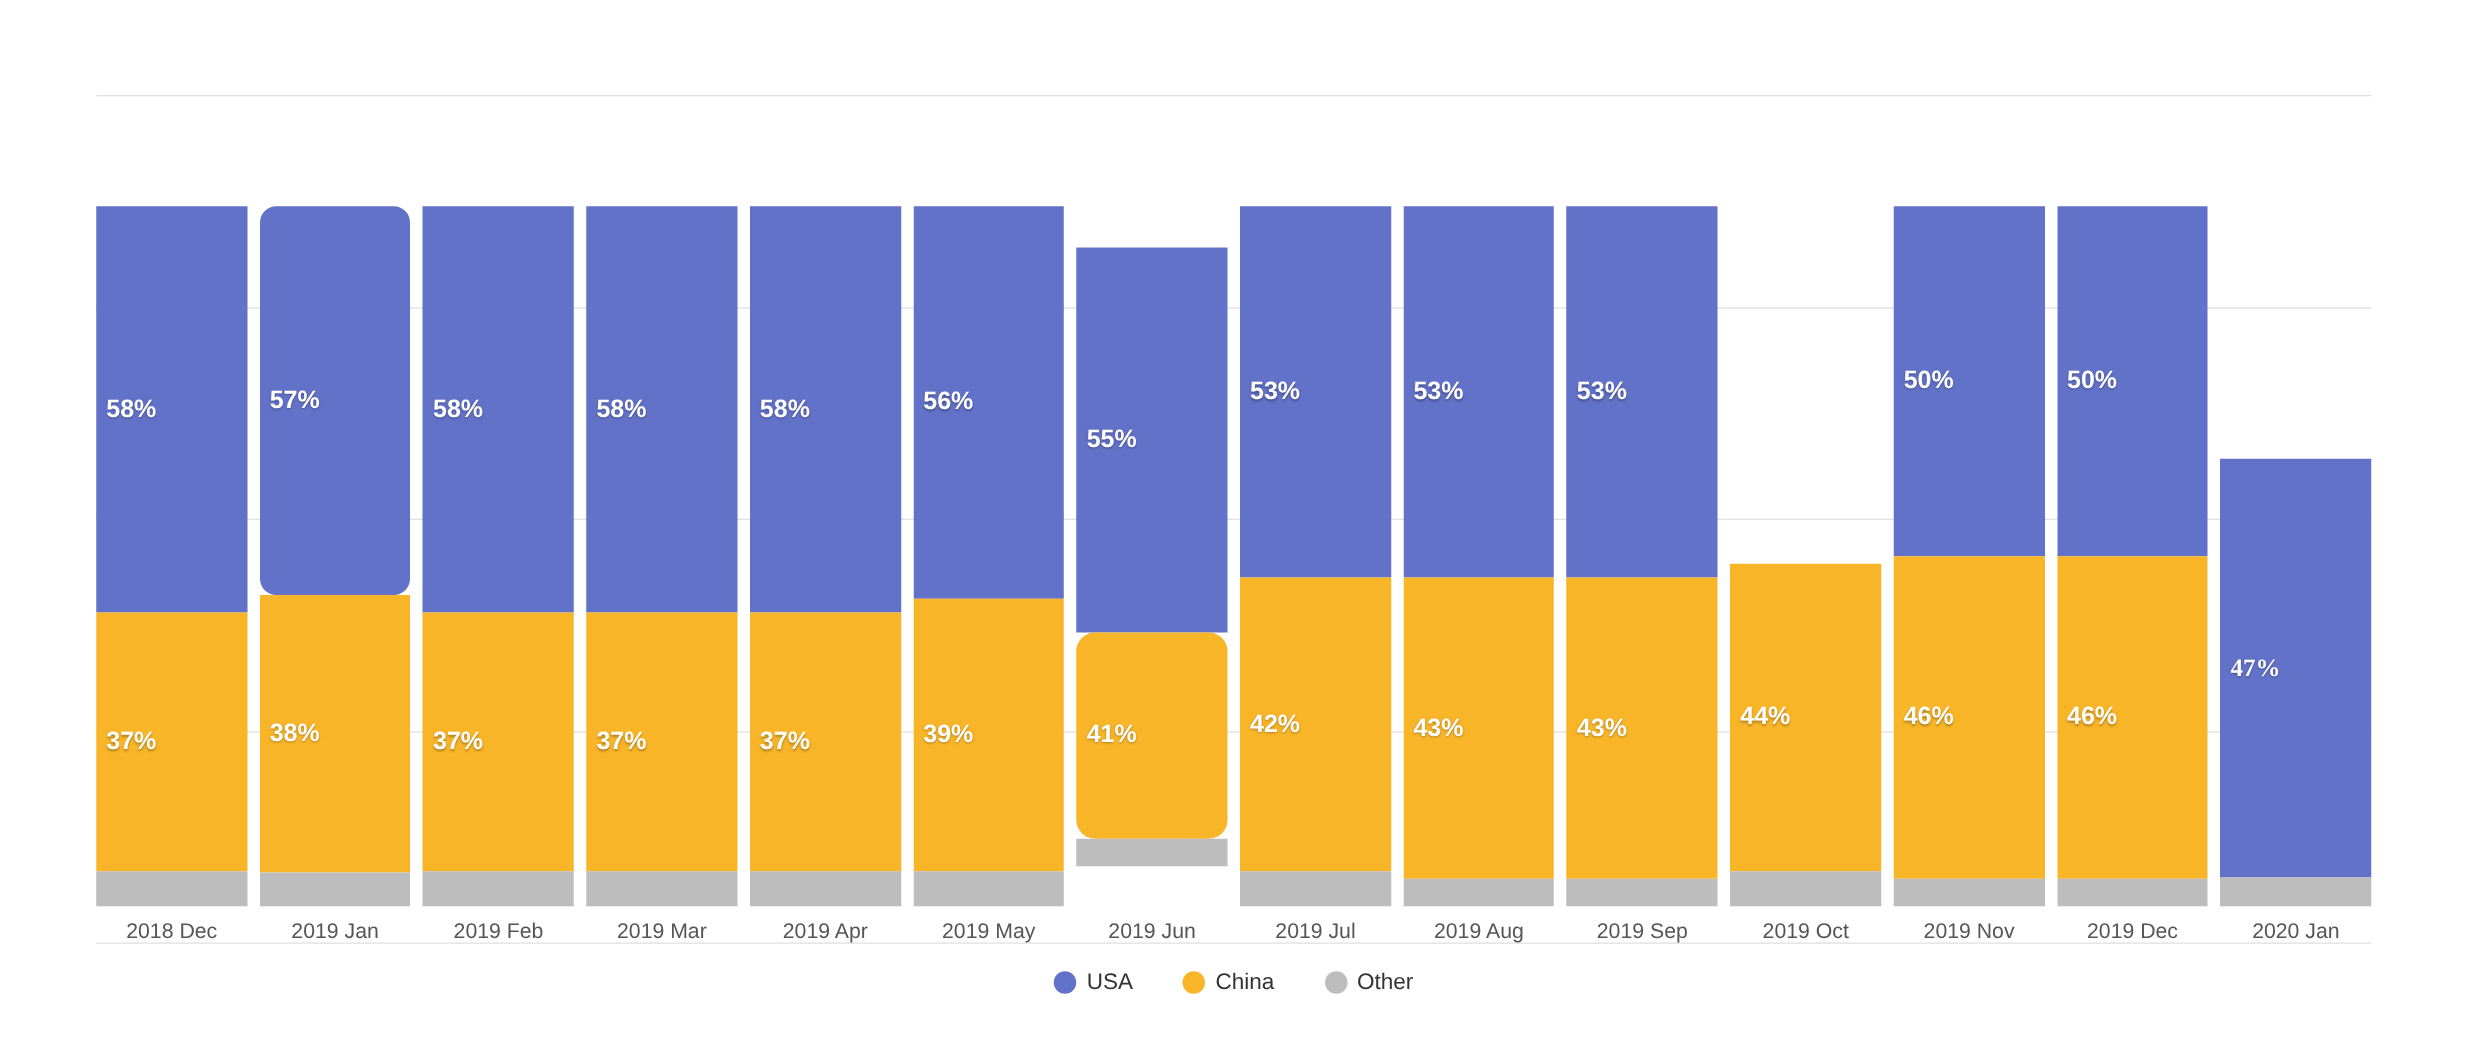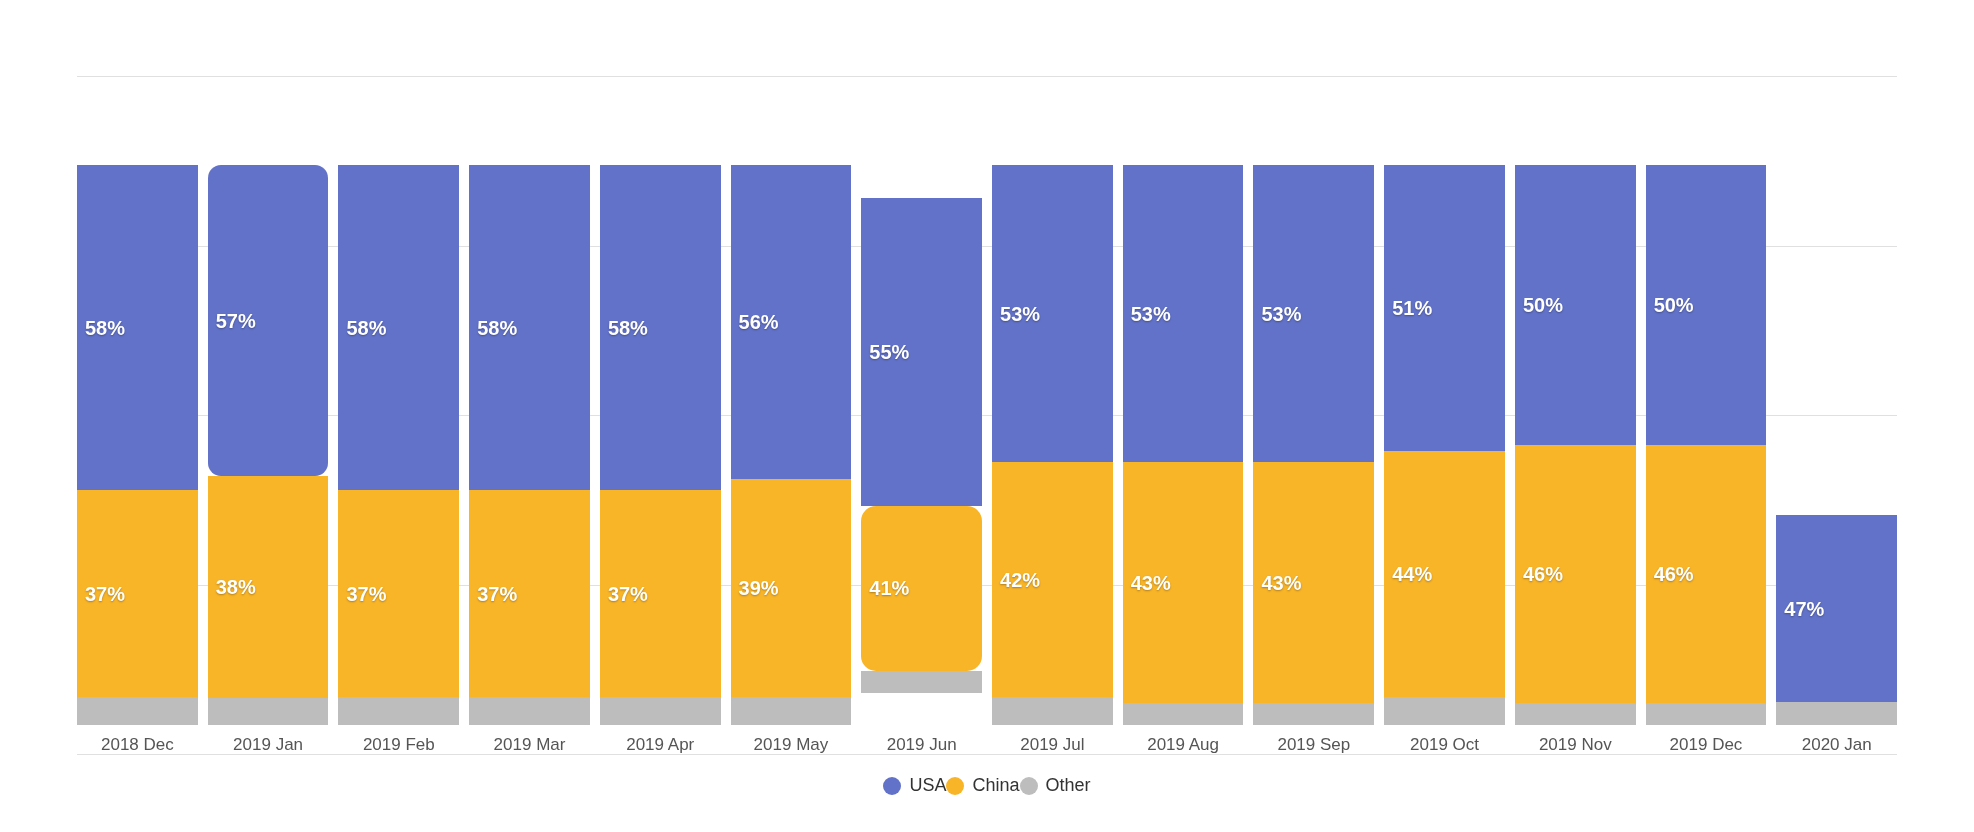--- a/index.html
+++ b/index.html
@@ -93,20 +93,21 @@
     .seg-other { background: #bdbdbd; }
     .bar-label {
       margin-top: 10px;
       font-size: 17px;
       color: #555;
       text-align: center;
       white-space: nowrap;
     }
     .legend {
       display: flex;
+      gap: 40px;
       margin-top: 20px;
       align-items: center;
     }
     .legend-item {
       display: flex;
       align-items: center;
       gap: 8px;
       font-size: 18px;
       color: #333;
     }
@@ -245,23 +246,20 @@
             </div>
             <div class="segment seg-china" style="height: 241px; position: relative;">
               <span class="segment-label">43%</span>
             </div>
             <div class="segment seg-other" style="height: 22px;"></div>
           </div>
           <div class="bar-label">2019 Sep</div>
         </div>
         <div class="bar-group">
           <div class="bar" style="height: 560px; width: 100%; display: flex; flex-direction: column;">
-            <div class="segment seg-usa" style="height: 286px; position: relative;">
-              <span class="segment-label">51%</span>
-            </div>
             <div class="segment seg-china" style="height: 246px; position: relative; padding-left: 23px;">
               <span class="segment-label">44%</span>
             </div>
             <div class="segment seg-other" style="height: 28px;"></div>
           </div>
           <div class="bar-label">2019 Oct</div>
         </div>
         <div class="bar-group">
           <div class="bar" style="height: 560px; width: 100%; display: flex; flex-direction: column;">
             <div class="segment seg-usa" style="height: 280px; position: relative;">
@@ -281,21 +279,21 @@
             </div>
             <div class="segment seg-china" style="height: 258px; position: relative;">
               <span class="segment-label">46%</span>
             </div>
             <div class="segment seg-other" style="height: 22px;"></div>
           </div>
           <div class="bar-label">2019 Dec</div>
         </div>
         <div class="bar-group">
           <div class="bar" style="height: 560px; width: 100%; display: flex; flex-direction: column;">
-            <div class="segment seg-usa" style="height: 187px; position: relative;">
+            <div class="segment seg-usa" style="height: 335px; position: relative; font-family: Liberation Serif, serif;">
               <span class="segment-label">47%</span>
             </div>
             <div class="segment seg-other" style="height: 23px;"></div>
           </div>
           <div class="bar-label">2020 Jan</div>
         </div>
       </div>
   </div>
   <div class="legend" id="legend">
       <div class="legend-item">

